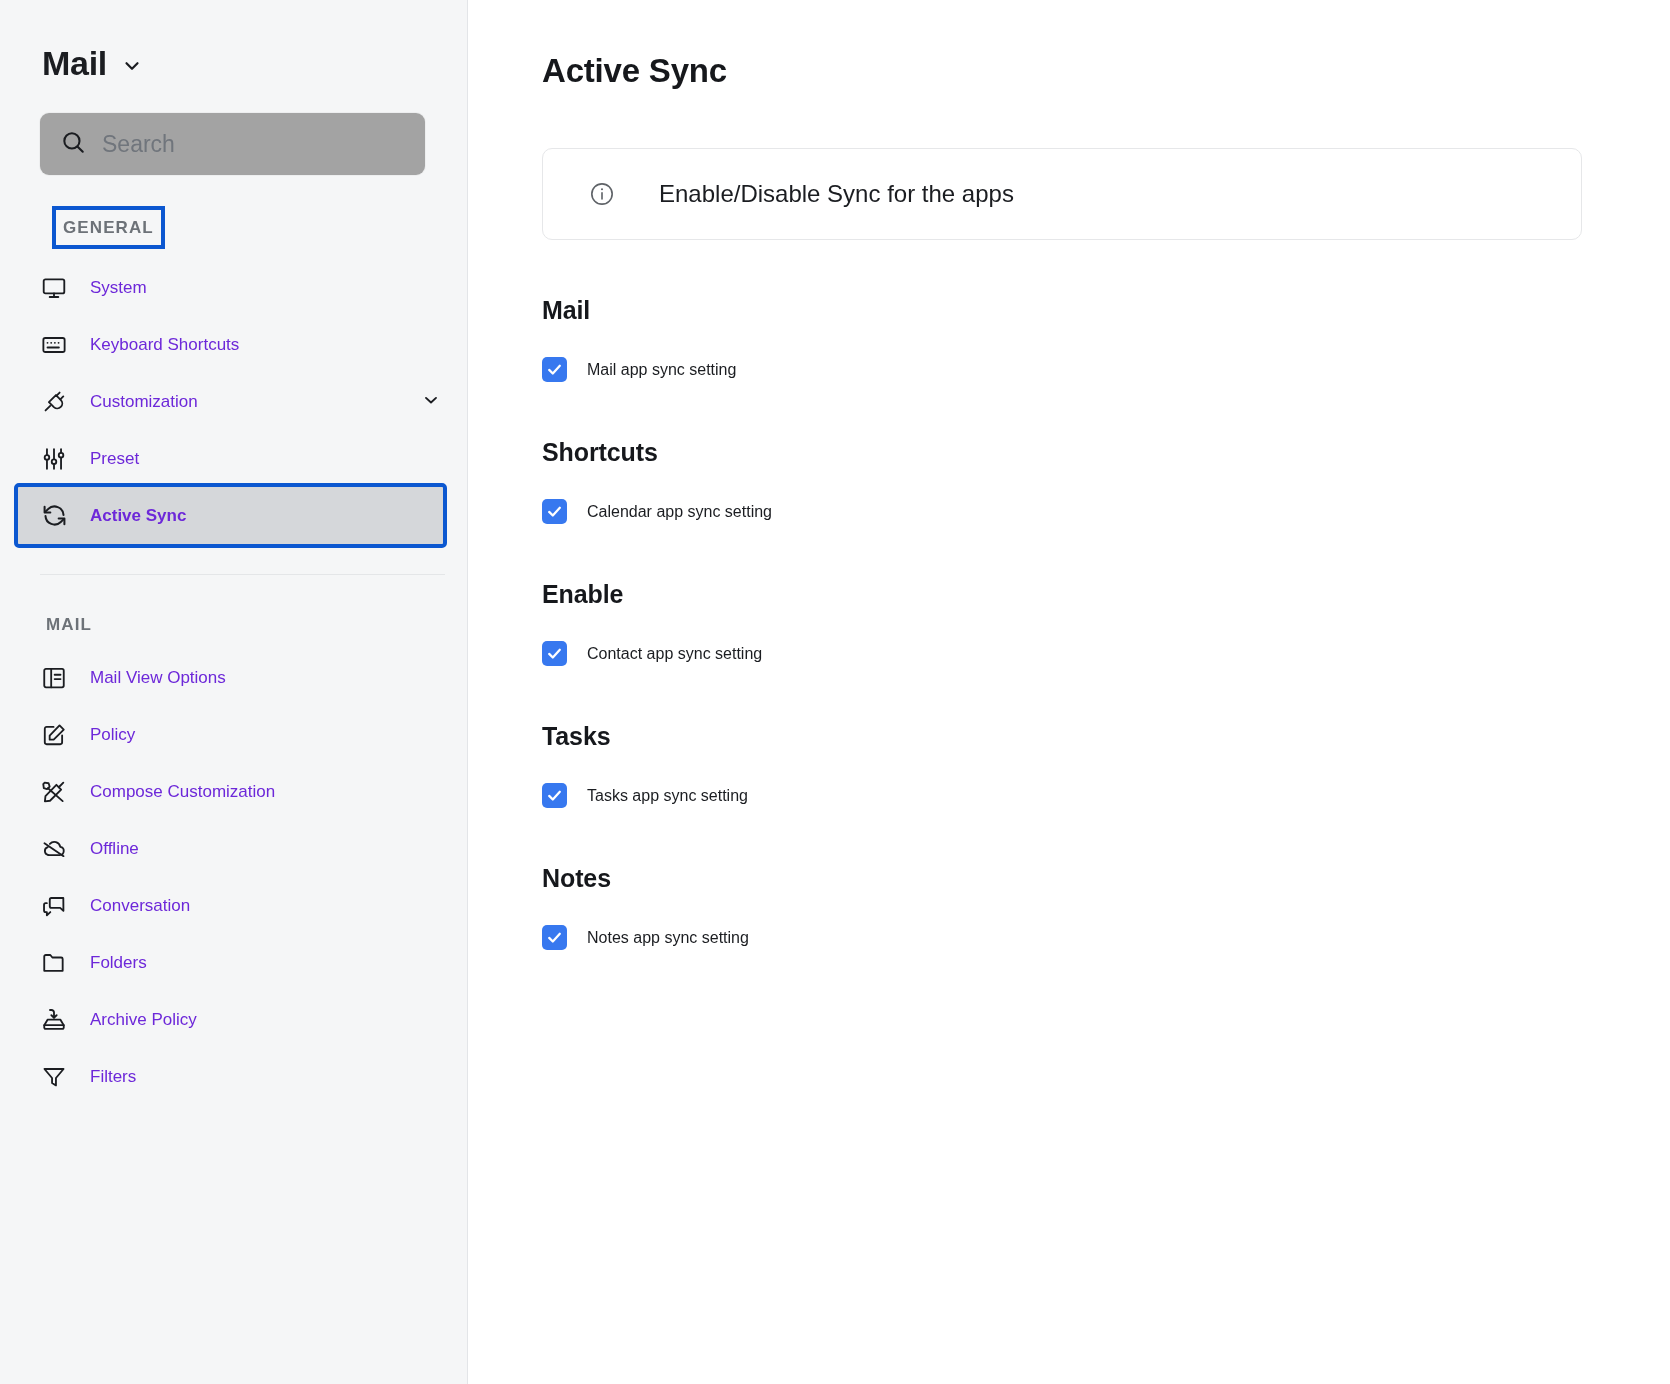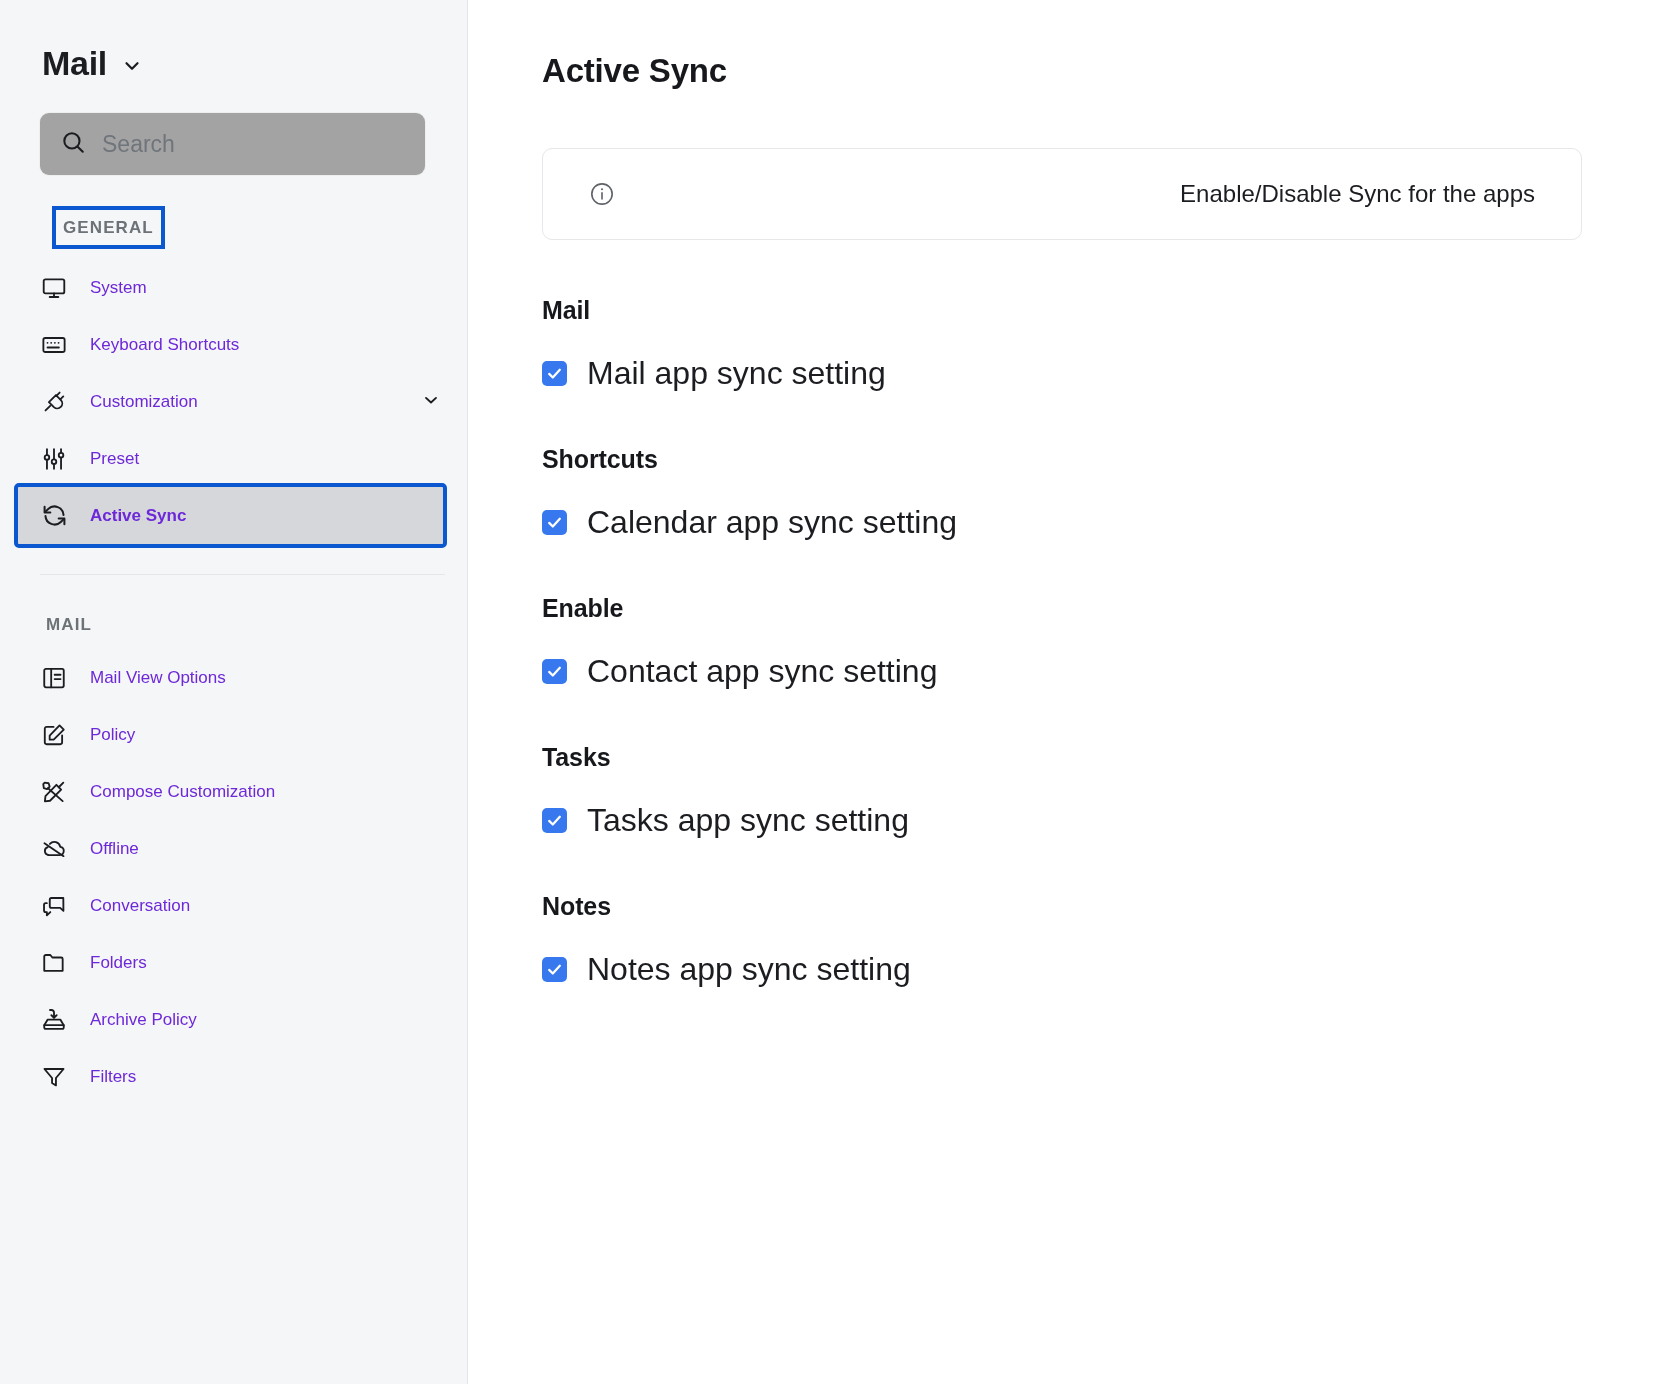--- a/index.html
+++ b/index.html
@@ -164,21 +164,20 @@
   .info-banner {
     margin-top: 58px;
     border: 1px solid #e6e7e9;
     border-radius: 10px;
     height: 92px;
     display: flex;
     align-items: center;
     padding: 0 46px;
     gap: 44px;
     background: #fff;
-    justify-content: space-between;
   }
   .info-icon { flex: 0 0 26px; color: #5f6368; display:flex; }
   .info-text {
     font-size: 24px;
     color: #1b1d21;
   }
 
   .group { margin-top: 56px; }
   .group:first-of-type { margin-top: 56px; }
 
@@ -202,21 +201,21 @@
     height: 25px;
     flex: 0 0 25px;
     border-radius: 5px;
     background: #3778ef;
     display: flex;
     align-items: center;
     justify-content: center;
   }
   .cbox svg { display: block; }
   .check-label {
-    font-size: 32px;
+    font-size: 16px;
     color: #1b1d21;
     line-height: 1;
     text-align: center;
   }
 </style>
 </head>
 <body>
 
 <div class="app">
 

